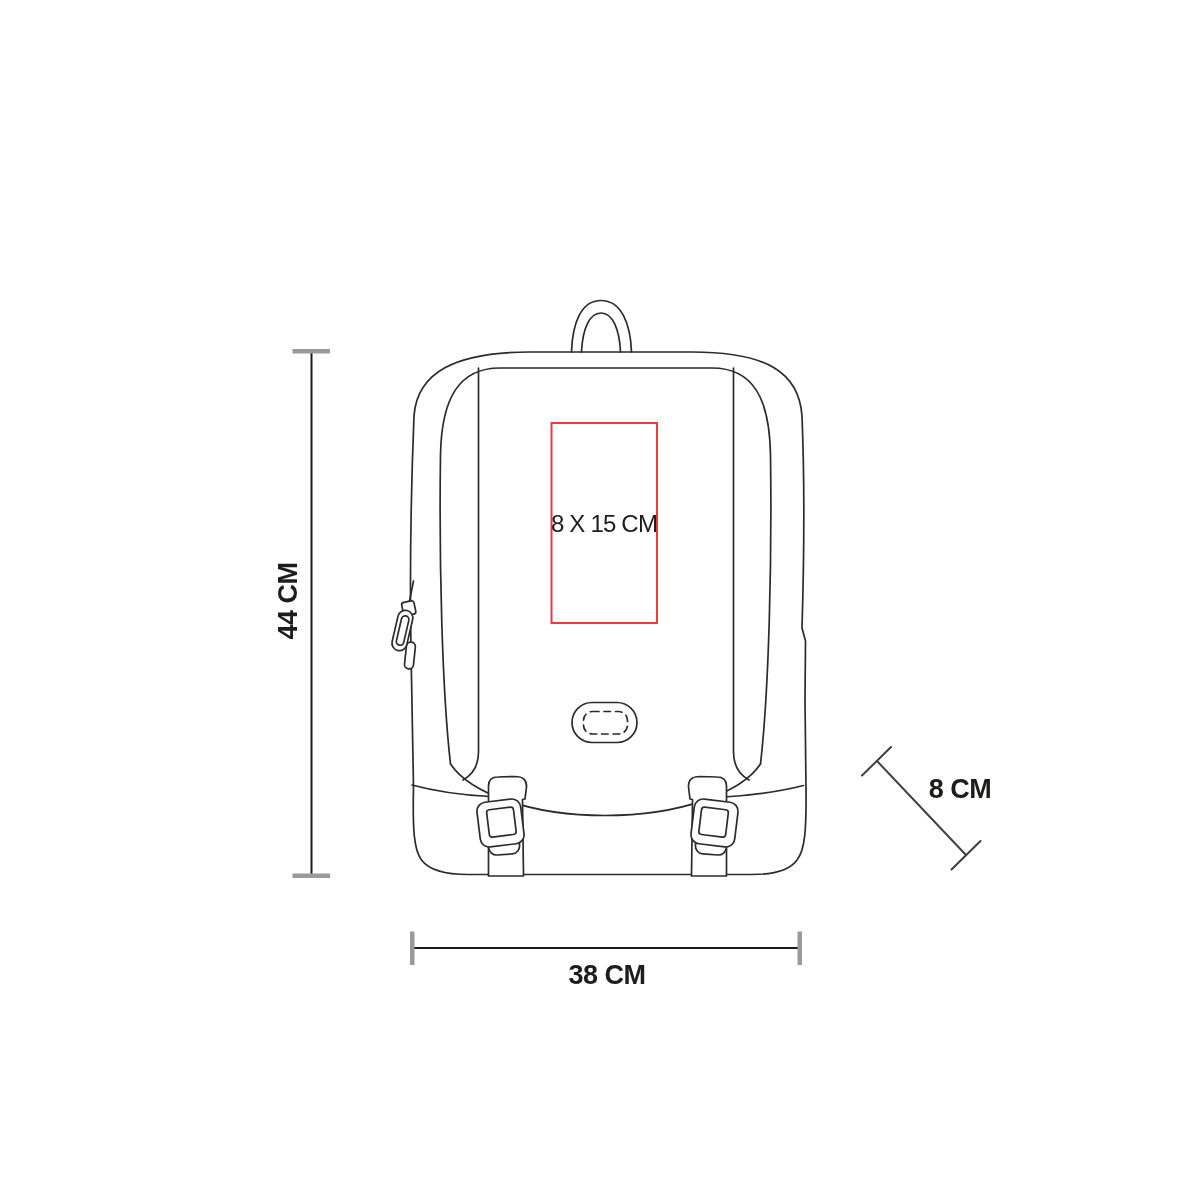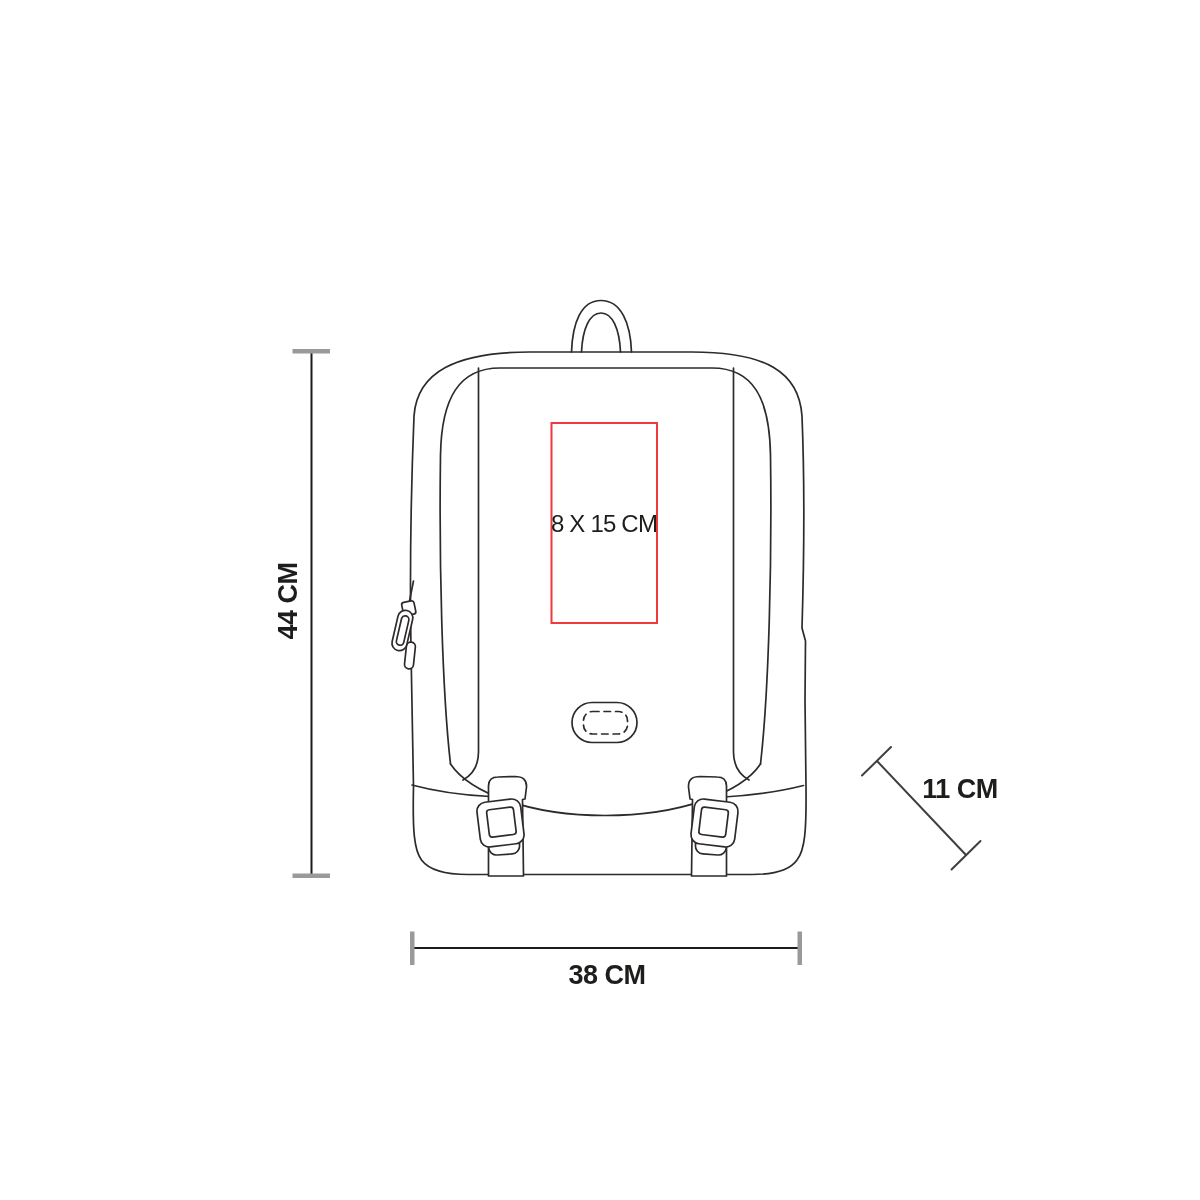--- a/index.html
+++ b/index.html
@@ -137,15 +137,15 @@
       <line x1="951.5" y1="869.5" x2="980.5" y2="841"></line>
     </g>
   </svg>
 
   <div class="print-label" id="label-print" style="left:604px; top:524px;">8 X 15 CM</div>
 
   <div class="dim-label" id="label-height" style="left:288px; top:601px;">44 CM</div>
 
   <div class="dim-label" id="label-width" style="left:607px; top:975px;">38 CM</div>
 
-  <div class="dim-label" id="label-depth" style="left:960px; top:789px;">11 CM</div>
+  <div class="dim-label" id="label-depth" style="left:960px; top:789px;">8 CM</div>
 
 </div>
 
 </body></html>

